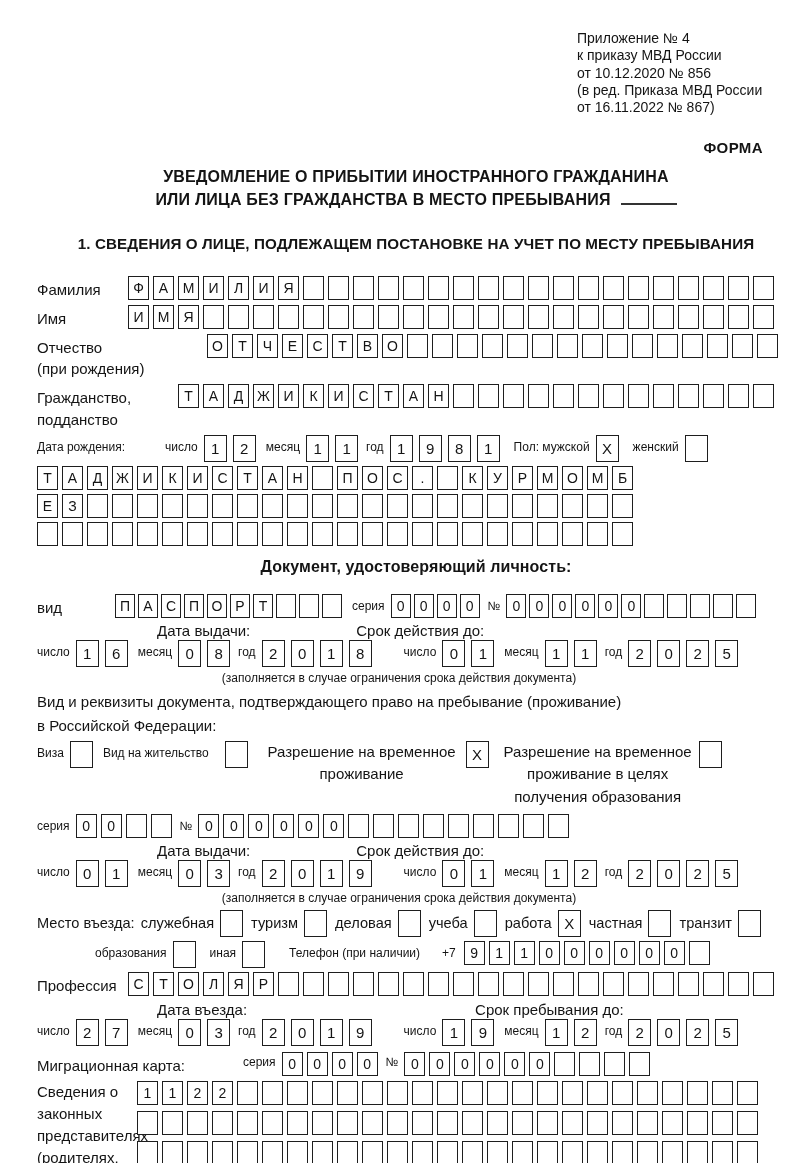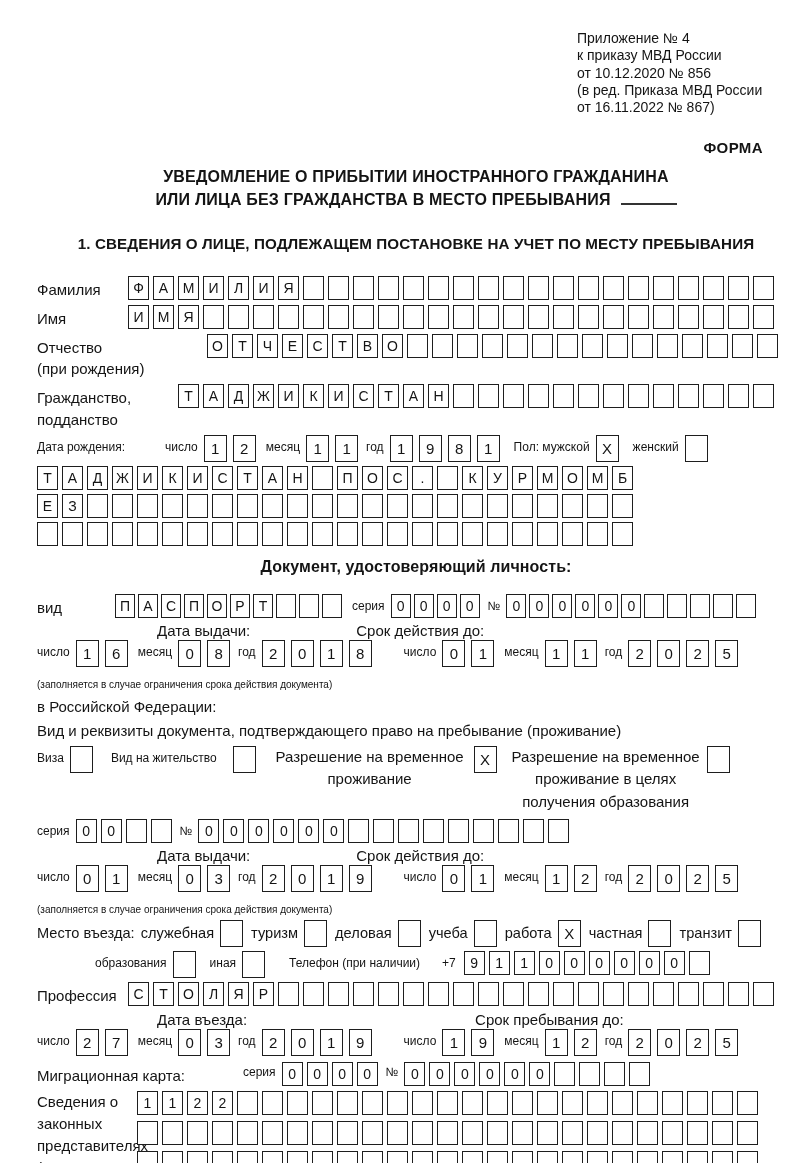--- a/index.html
+++ b/index.html
@@ -25,21 +25,21 @@
   .cells.big .cell{flex-basis:23px;width:23px;height:27px;font-size:15px}
   .cells.tight{gap:3px}
   .cells.tight .cell{flex-basis:20px;width:20px}
   .w-sur{width:91px}.w-pat{width:170px}.w-cit{width:141px}.w-vid{width:78px}.w-mig{width:170px}
   .mr6{margin-right:6px}.ml8{margin-left:8px}.ml10{margin-left:10px}.ml14{margin-left:14px}
   .dlabels{display:flex;font-size:15px;margin-bottom:1px;margin-top:2px}
   .dl1{margin-left:120px}.dl2{margin-left:106px}.dl2b{margin-left:228px}
   .dgroup{display:flex;align-items:flex-start}
   .dgroup .inl{padding-top:5px;margin-right:6px}
   .gsep{margin-left:32px}
-  .note{font-size:10px;text-align:left;padding-right:34px;margin:12px 0 5px}
+  .note{font-size:12px;text-align:center;padding-right:34px;margin:4px 0 5px}
   .plain{font-size:15px;line-height:1.55;margin:4px 0}
   .twocol{display:flex;align-items:flex-start;margin-bottom:4px}
   .lblcol{flex-shrink:0;font-size:15px;line-height:1.47}
   .rowscol{display:flex;flex-direction:column;gap:4px}
   .stack{text-align:center;font-size:15px;line-height:1.5;flex-shrink:0}
   .chk{margin-left:6px}
   .purpose .inl{font-size:14.6px}
 </style>
 </head>
 <body>
@@ -385,30 +385,30 @@
             <span class="cell">2</span>
             <span class="cell">0</span>
             <span class="cell">2</span>
             <span class="cell">5</span>
           </span>
       </span>
     </div>
     <div class="note">(заполняется в случае ограничения срока действия документа)</div>
 
     <div class="plain">
+      <div>Вид и реквизиты документа, подтверждающего право на пребывание (проживание)</div>
       <div>в Российской Федерации:</div>
-      <div>Вид и реквизиты документа, подтверждающего право на пребывание (проживание)</div>
     </div>
 
     <div class="frow" style="margin-top:2px">
       <span class="inl">Виза</span>
       <span class="cells big chk">
           <span class="cell"></span>
         </span>
-      <span class="inl" style="margin-left:18px">Вид на жительство</span>
+      <span class="inl" style="margin-left:10px">Вид на жительство</span>
       <span class="cells big" style="margin-left:16px">
           <span class="cell"></span>
         </span>
       <span class="stack" style="margin-left:16px;width:196px">
         <span>Разрешение на временное</span><br>
         <span>проживание</span>
       </span>
       <span class="cells big" style="margin-left:6px">
           <span class="cell">X</span>
         </span>

